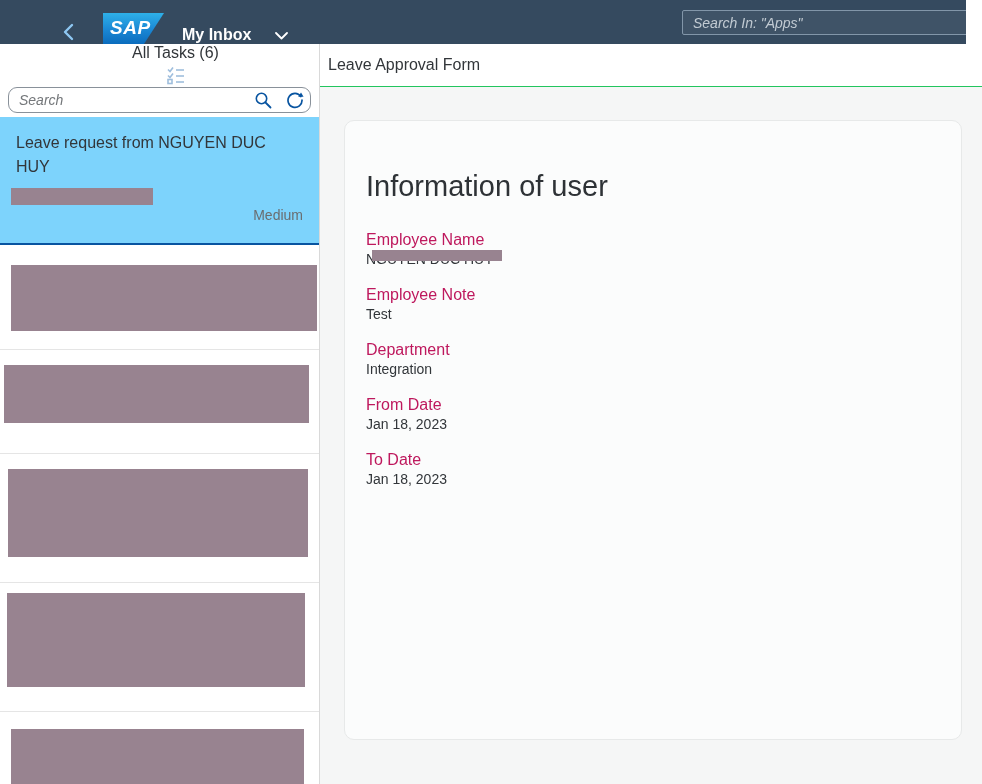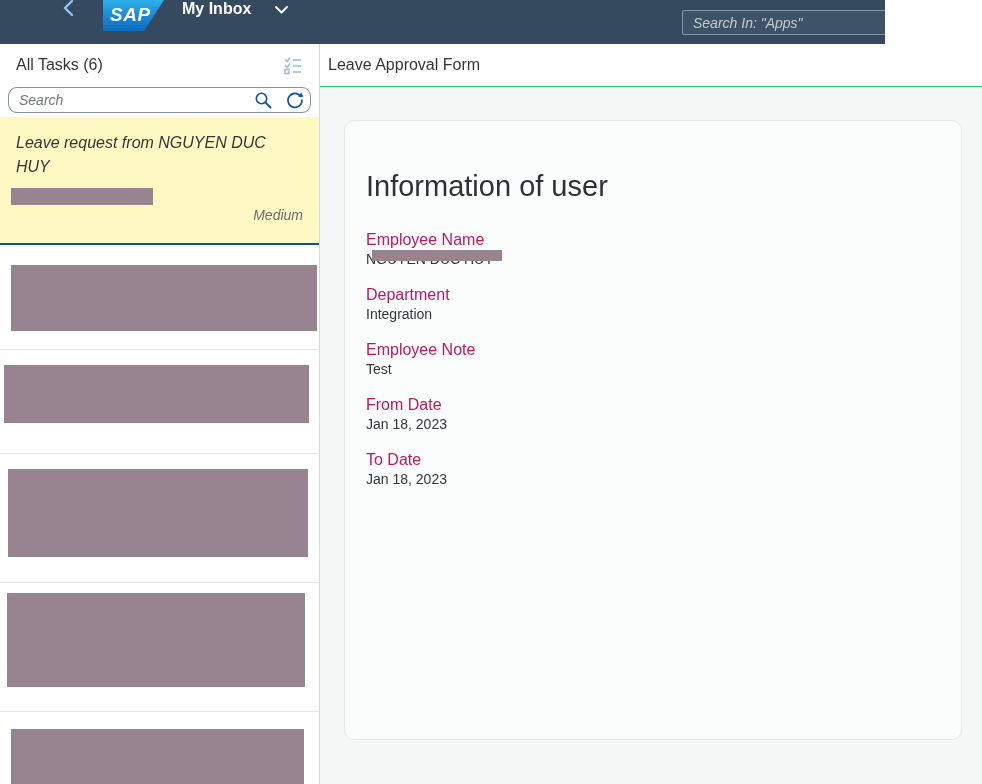--- a/index.html
+++ b/index.html
@@ -1,52 +1,52 @@
 <!DOCTYPE html>
 <html><head>
 <meta charset="utf-8">
 <style>
   * { margin:0; padding:0; box-sizing:border-box; }
   html,body { width:982px; height:784px; overflow:hidden; }
   body { font-family:"Liberation Sans", sans-serif; background:#fff; color:#32363a; }
   .app { position:relative; width:982px; height:784px; overflow:hidden; background:#fff; }
 
   
-  .shellbar { position:absolute; left:0; top:0; width:885px; height:44px; background:#354a5f;
-              display:flex; align-items:flex-start; overflow:hidden; }
+  .shellbar { position:absolute; left:0; top:0; width:966px; height:44px; background:#354a5f;
+              display:flex; align-items:flex-end; overflow:hidden; }
   .shell-back { width:20px; height:20px; margin-left:58px; cursor:pointer; display:flex; align-items:center; justify-content:center; }
   .sap-logo { margin-left:25px; width:61px; height:31px; position:relative;
               background:linear-gradient(180deg,#2eb0e8 0%,#1a87d4 55%,#0b6cbd 100%);
               clip-path:polygon(0 0,100% 0,calc(100% - 20px) 100%,0 100%); }
   .sap-logo span { position:absolute; left:7px; top:4px; color:#fff; font-weight:bold; font-size:19px; letter-spacing:.5px; font-style:italic; }
   .shell-title { margin-left:18px; color:#fff; font-size:16px; font-weight:bold; display:flex; align-items:center; gap:24px; cursor:pointer; }
   .shell-search { position:absolute; left:682px; top:10px; width:310px; height:25px;
                   background:rgba(255,255,255,0.05); border:1px solid #8296a9; border-radius:2px;
                   color:#cfd6dc; font-size:14px; font-style:italic; padding:0 10px;
                   font-family:"Liberation Sans", sans-serif; outline:none; }
   .shell-search::placeholder { color:#c2cbd3; font-style:italic; opacity:1; }
 
   
   .master { position:absolute; left:0; top:44px; width:320px; height:740px; background:#fff;
             border-right:1px solid #d9d9d9; overflow:hidden; }
-  .master-header { position:absolute; left:0; top:0; width:100%; height:42px; display:flex;
-                   align-items:center; justify-content:space-between; padding:0 16px; background:#fff; }
+  .master-header { position:absolute; left:16px; top:0; width:100%; height:42px; display:flex;
+                   align-items:center; justify-content:space-between; padding:0 16px; background:#fff;flex-direction:column; }
   .master-title { font-size:16px; color:#32363a; }
   .multiselect-btn { width:22px; height:22px; display:flex; align-items:center; justify-content:center; cursor:pointer; }
   .master-searchrow { position:absolute; left:8px; top:43px; width:303px; height:26px; }
   .master-search { width:100%; height:100%; border:1px solid #89919a; border-radius:9px; background:#fff;
                    font-size:14px; font-style:italic; color:#74777a; padding:0 64px 0 10px;
                    font-family:"Liberation Sans", sans-serif; outline:none; }
   .master-search::placeholder { color:#74777a; font-style:italic; opacity:1; }
   .search-icons { position:absolute; right:6px; top:3px; display:flex; gap:12px; }
   .icon-btn { width:20px; height:20px; display:flex; align-items:center; justify-content:center; cursor:pointer; }
 
   .task-list { position:absolute; left:0; top:73px; width:100%; height:667px; overflow:hidden; }
   .task-item { position:relative; background:#fff; border-bottom:1px solid #e5e5e5; cursor:pointer; }
-  .task-item.selected { background:#fef9c3; border-bottom:2px solid #0854a0;font-style:italic; }
+  .task-item.selected { background:#7dd3fc; border-bottom:2px solid #0854a0; }
   .task-item.selected .task-title { padding:14px 16px 0 16px; font-size:16px; line-height:24px; color:#32363a; }
   .task-sub { position:relative; height:40px; }
   .redact { position:absolute; background:#988390; }
   .priority { position:absolute; right:16px; top:28px; font-size:14px; color:#6a6d70; }
 
   
   .detail { position:absolute; left:320px; top:44px; width:662px; height:740px; background:#f5f6f6; }
   .detail-header { position:absolute; left:0; top:0; width:100%; height:43px; background:#fff;
                    border-bottom:1px solid #22c55e; display:flex; align-items:center; padding:0 8px; }
   .detail-title { font-size:16px; color:#32363a; }
@@ -161,26 +161,26 @@
 
       <div class="fields">
         <div class="field">
           <div class="field-label">Employee Name</div>
           <div class="field-value">
             <span>NGUYEN DUC HUY</span>
             <span class="redact-inline"></span>
           </div>
         </div>
         <div class="field">
+          <div class="field-label">Employee Note</div>
+          <div class="field-value">Test</div>
+        </div>
+        <div class="field">
           <div class="field-label">Department</div>
           <div class="field-value">Integration</div>
-        </div>
-        <div class="field">
-          <div class="field-label">Employee Note</div>
-          <div class="field-value">Test</div>
         </div>
         <div class="field">
           <div class="field-label">From Date</div>
           <div class="field-value">Jan 18, 2023</div>
         </div>
         <div class="field">
           <div class="field-label">To Date</div>
           <div class="field-value">Jan 18, 2023</div>
         </div>
 

